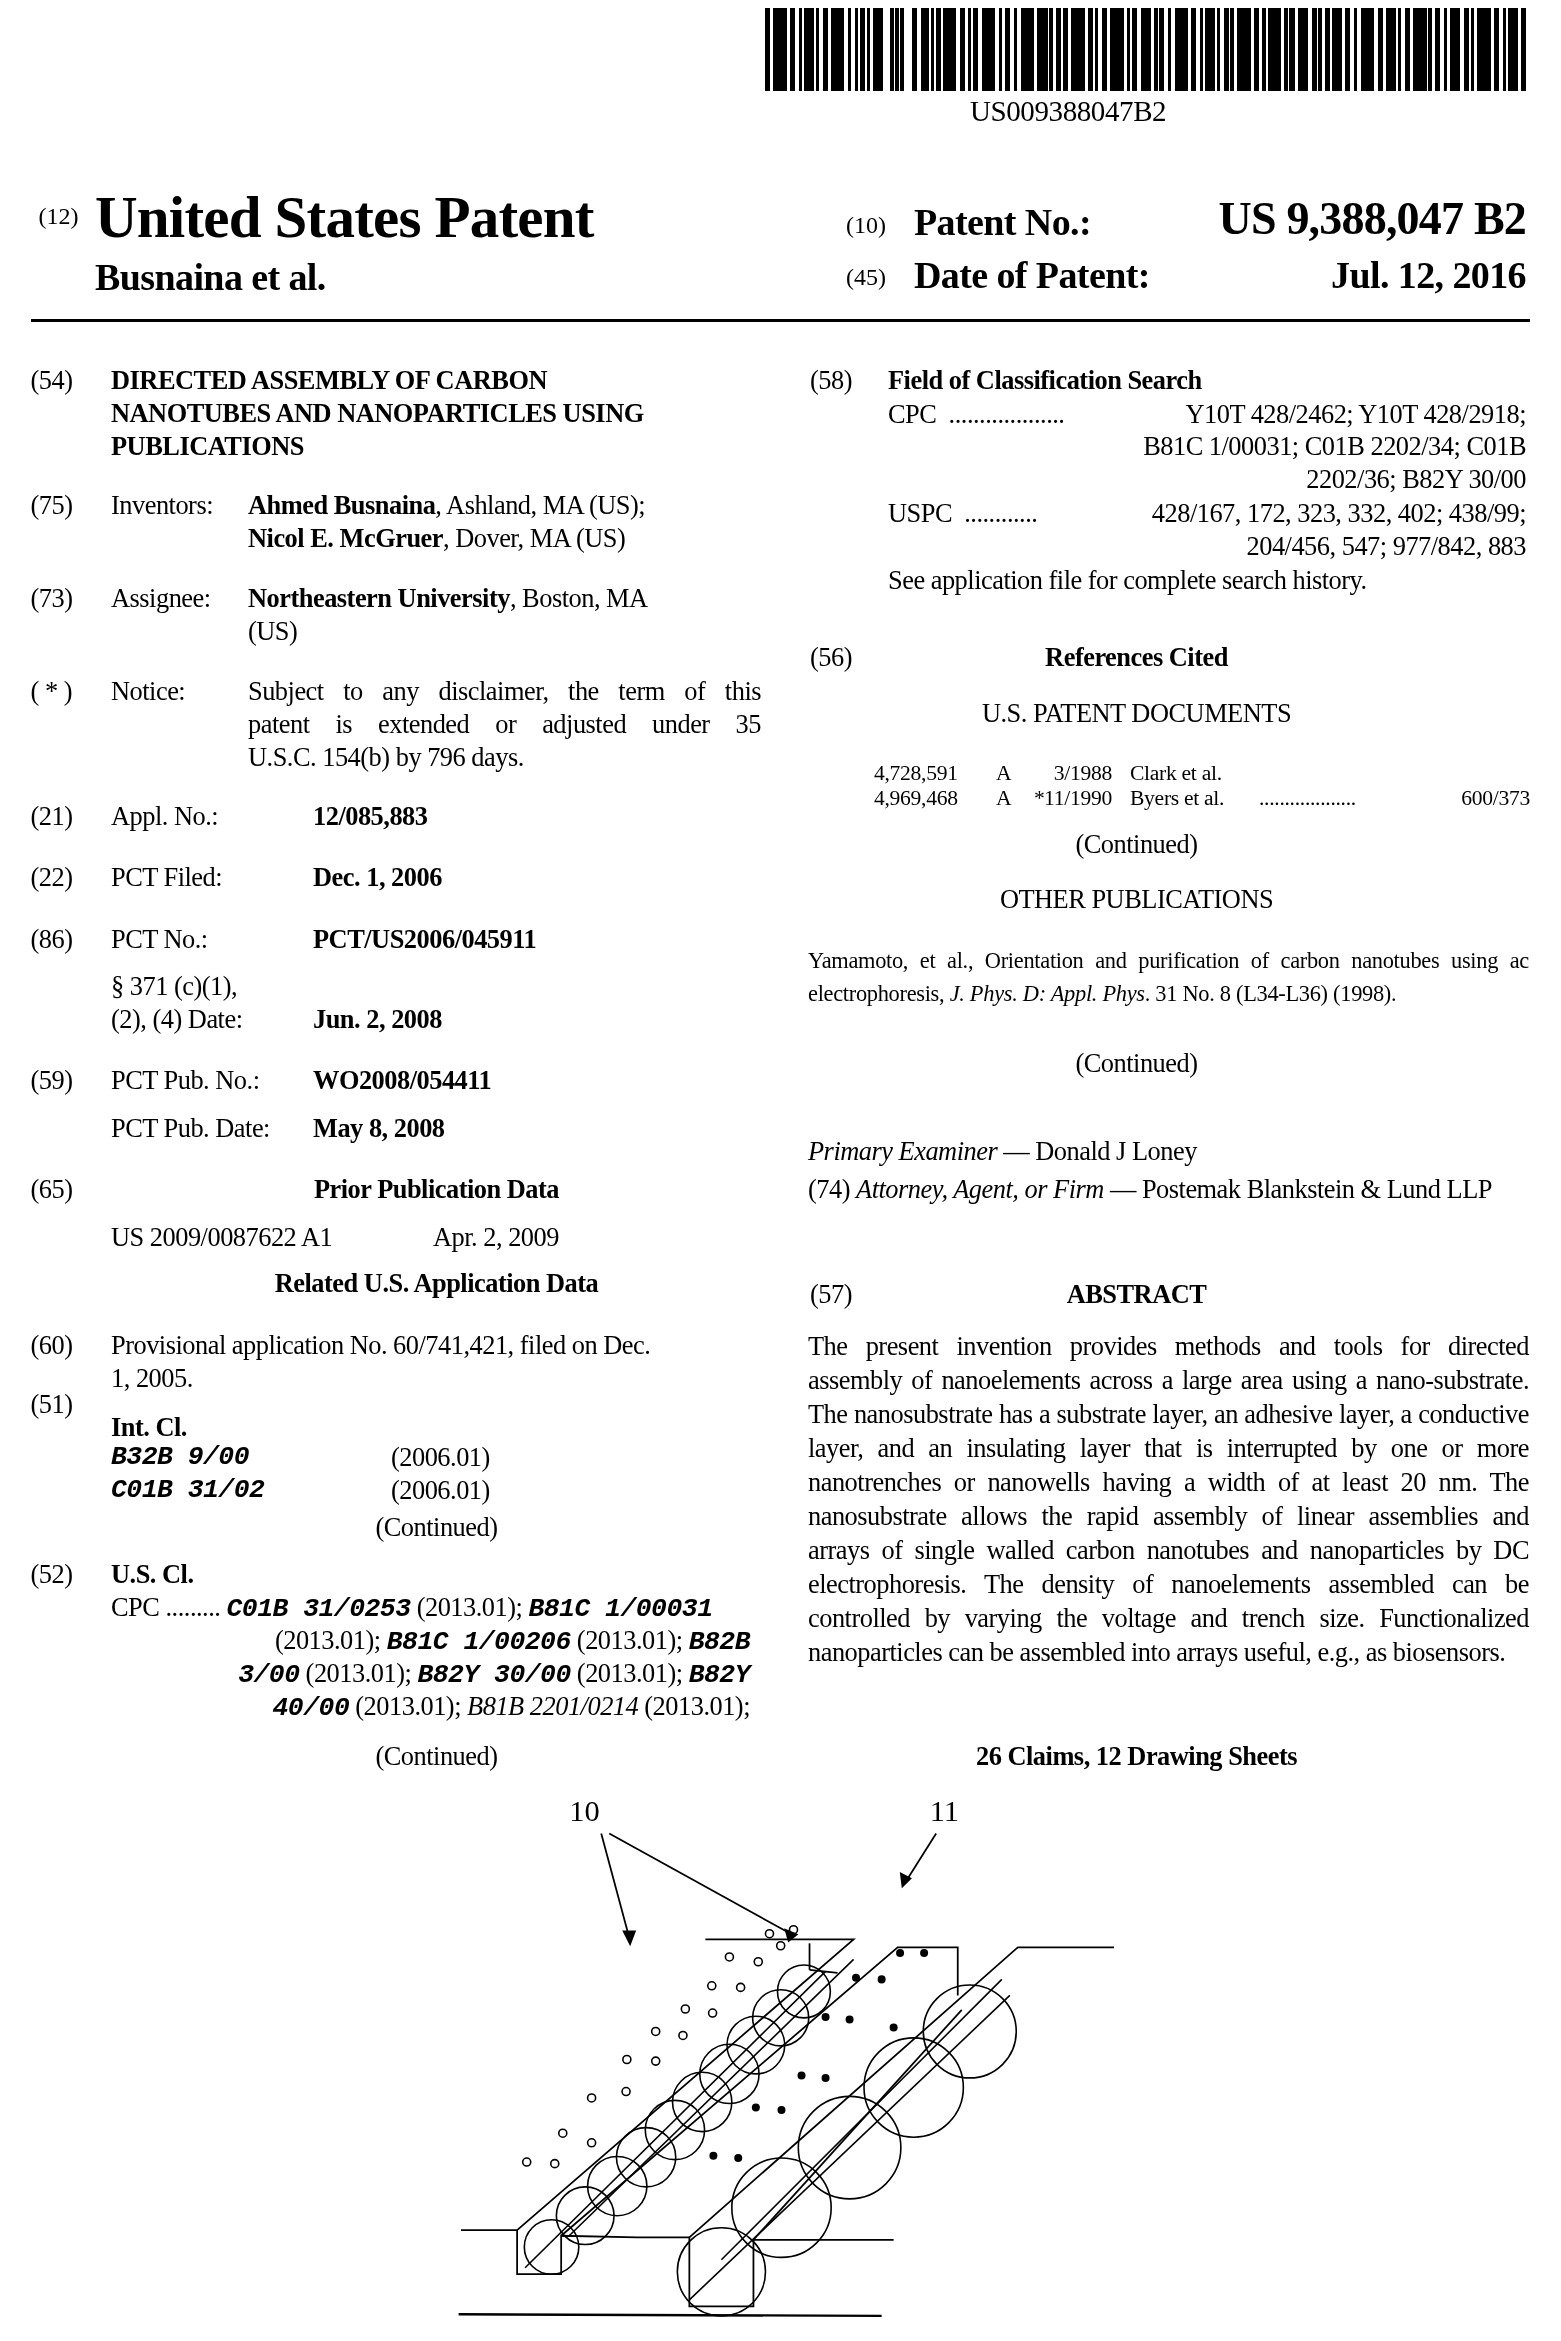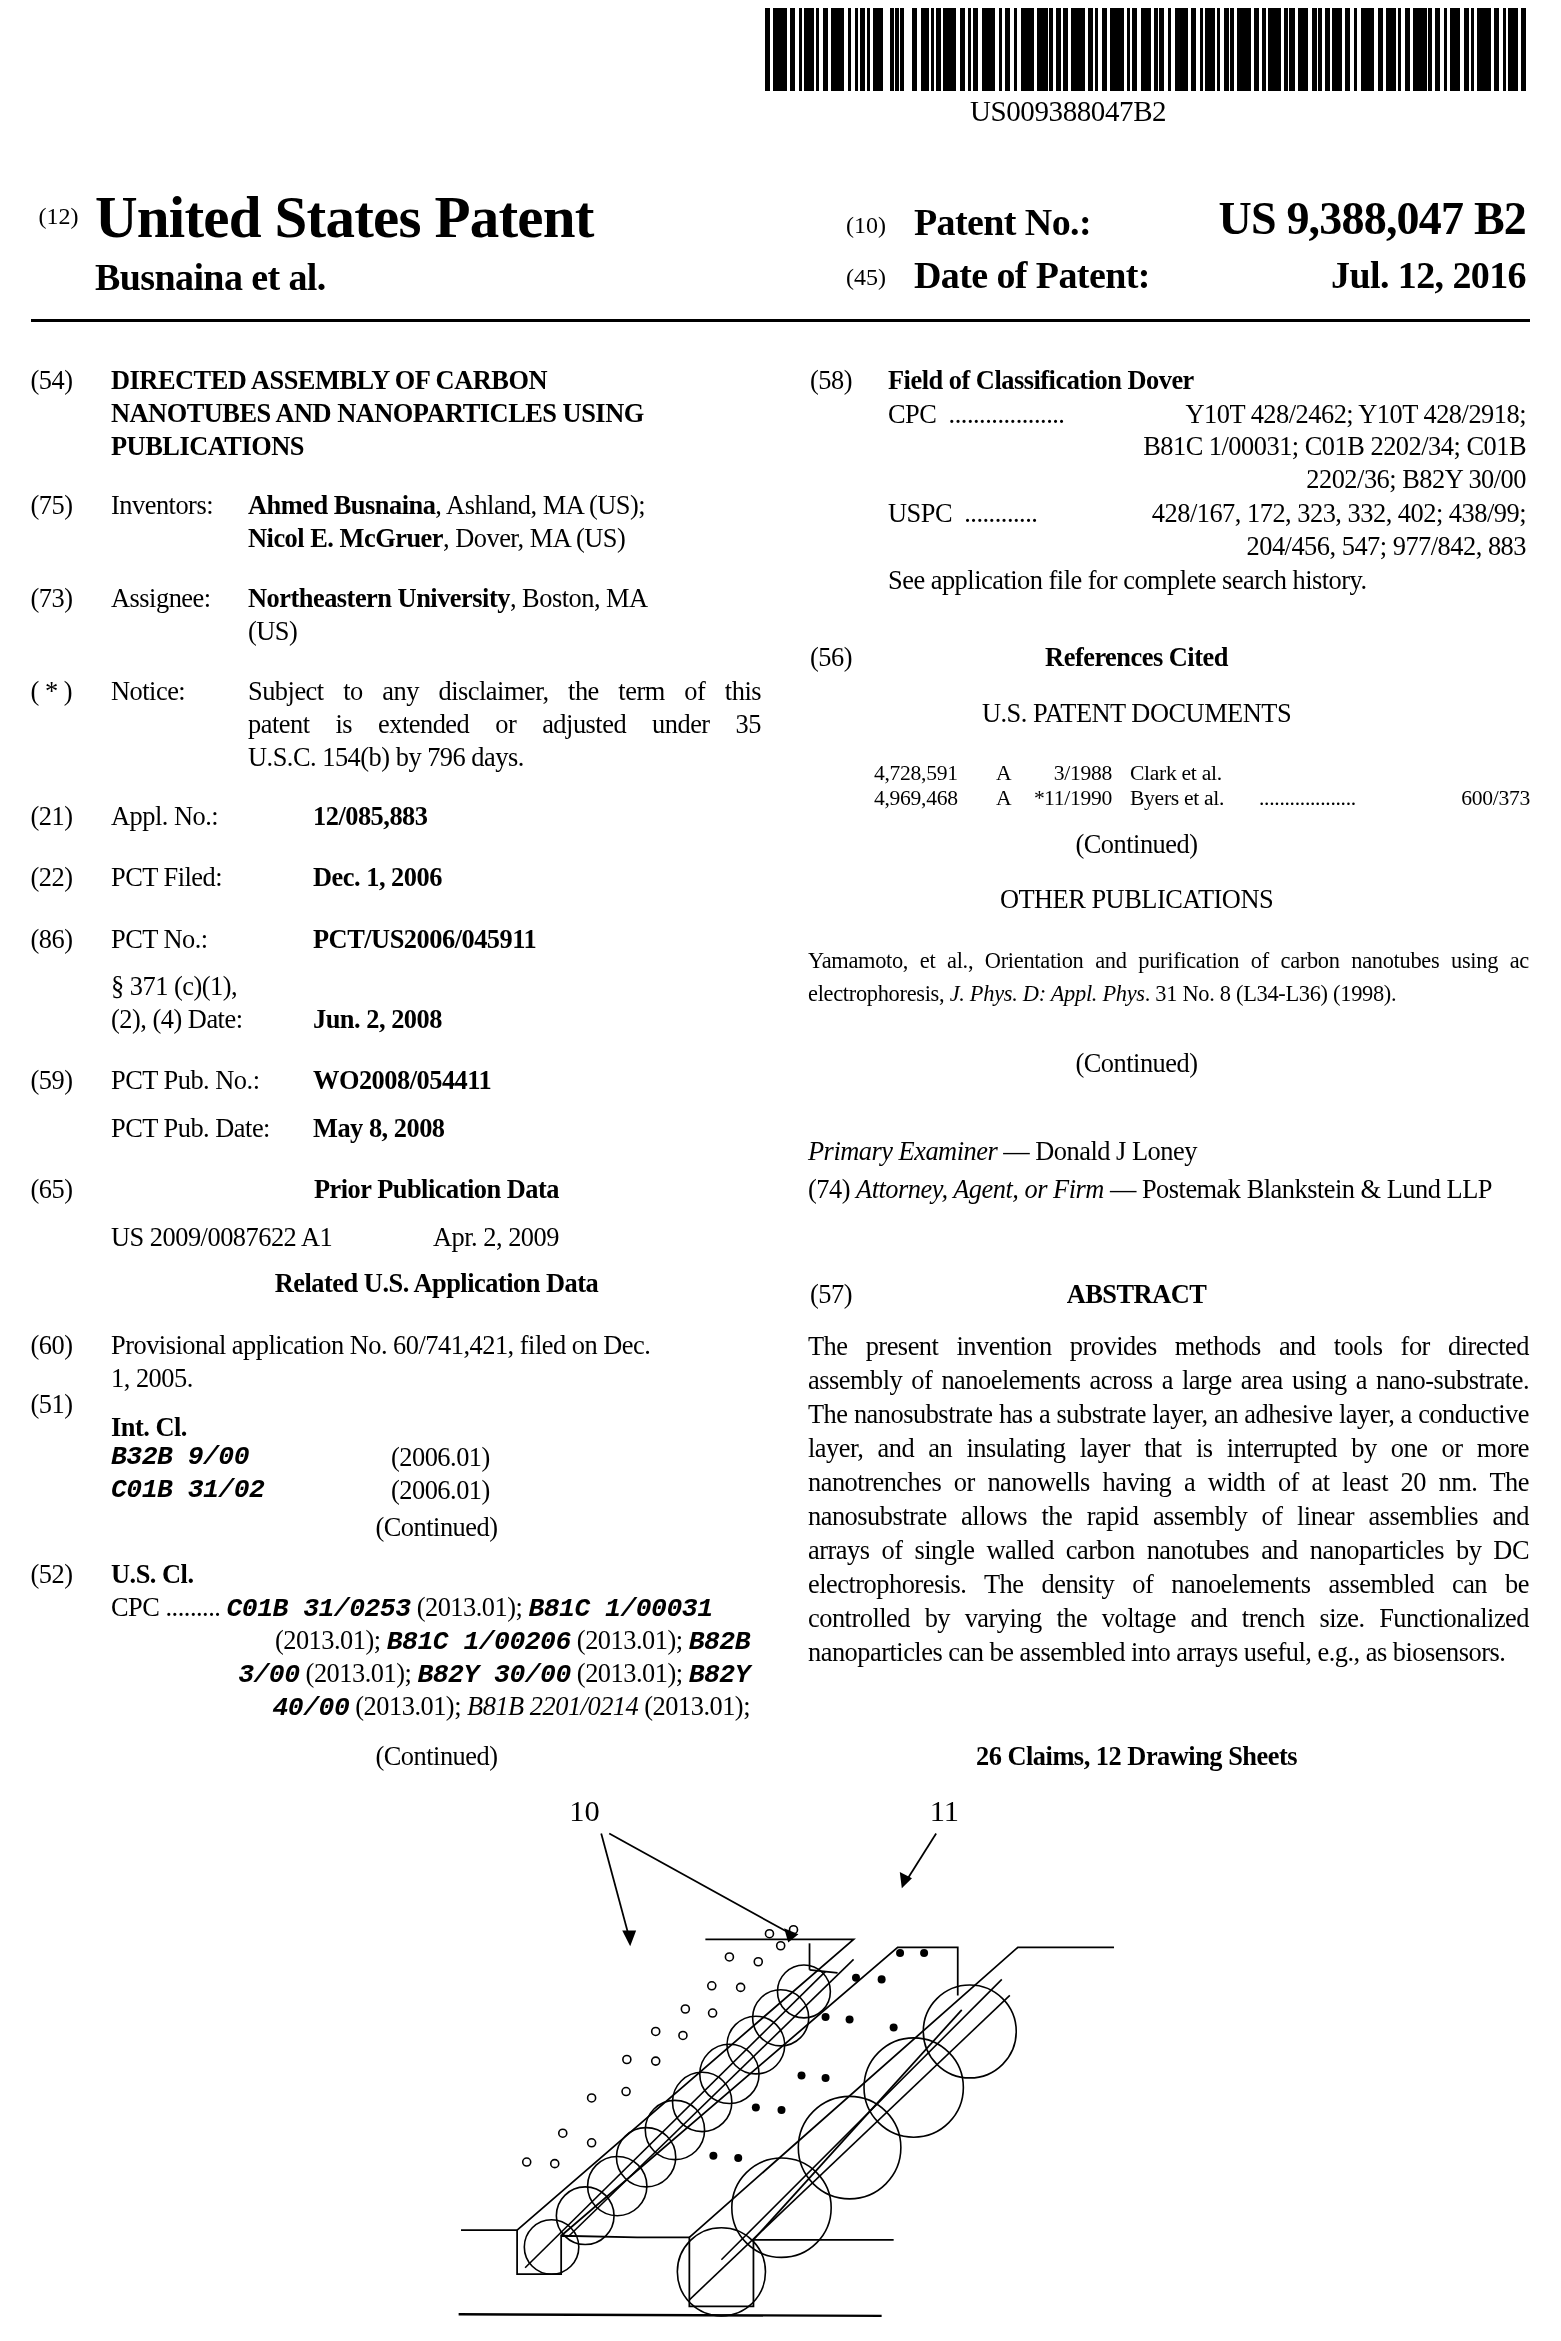--- a/index.html
+++ b/index.html
@@ -293,21 +293,21 @@
   <span>CPC</span>
   <span>.........</span>
   <span class="bi">C01B 31/0253</span><span> (2013.01); </span><span class="bi">B81C 1/00031</span>
 </div>
 <div class="abs t right-l" style="top:1624px"><span>(2013.01); </span><span class="bi">B81C 1/00206</span><span> (2013.01); </span><span class="bi">B82B</span></div>
 <div class="abs t right-l" style="top:1657px"><span class="bi">3/00</span><span> (2013.01); </span><span class="bi">B82Y 30/00</span><span> (2013.01); </span><span class="bi">B82Y</span></div>
 <div class="abs t right-l" style="top:1690px"><span class="bi">40/00</span><span> (2013.01); </span><span class="i">B81B 2201/0214</span><span> (2013.01);</span></div>
 <div class="abs t center-l" style="top:1740px">(Continued)</div>
 
 <div class="abs t rcode" style="top:364px">(58)</div>
-<div class="abs t b rlbl" style="top:364px">Field of Classification Dover</div>
+<div class="abs t b rlbl" style="top:364px">Field of Classification Search</div>
 <div class="abs t rlbl" style="top:398px"><span>CPC</span>&nbsp;&nbsp;<span>...................</span></div>
 <div class="abs t right-r" style="top:398px">Y10T 428/2462;  Y10T 428/2918;</div>
 <div class="abs t right-r" style="top:430px">B81C 1/00031;  C01B 2202/34;  C01B</div>
 <div class="abs t right-r" style="top:463px">2202/36;  B82Y 30/00</div>
 <div class="abs t rlbl" style="top:497px"><span>USPC</span>&nbsp;&nbsp;<span>............</span></div>
 <div class="abs t right-r" style="top:497px">428/167, 172, 323, 332, 402; 438/99;</div>
 <div class="abs t right-r" style="top:530px">204/456, 547; 977/842, 883</div>
 <div class="abs t rlbl" style="top:564px">See application file for complete search history.</div>
 
 <div class="abs t rcode" style="top:641px">(56)</div>

